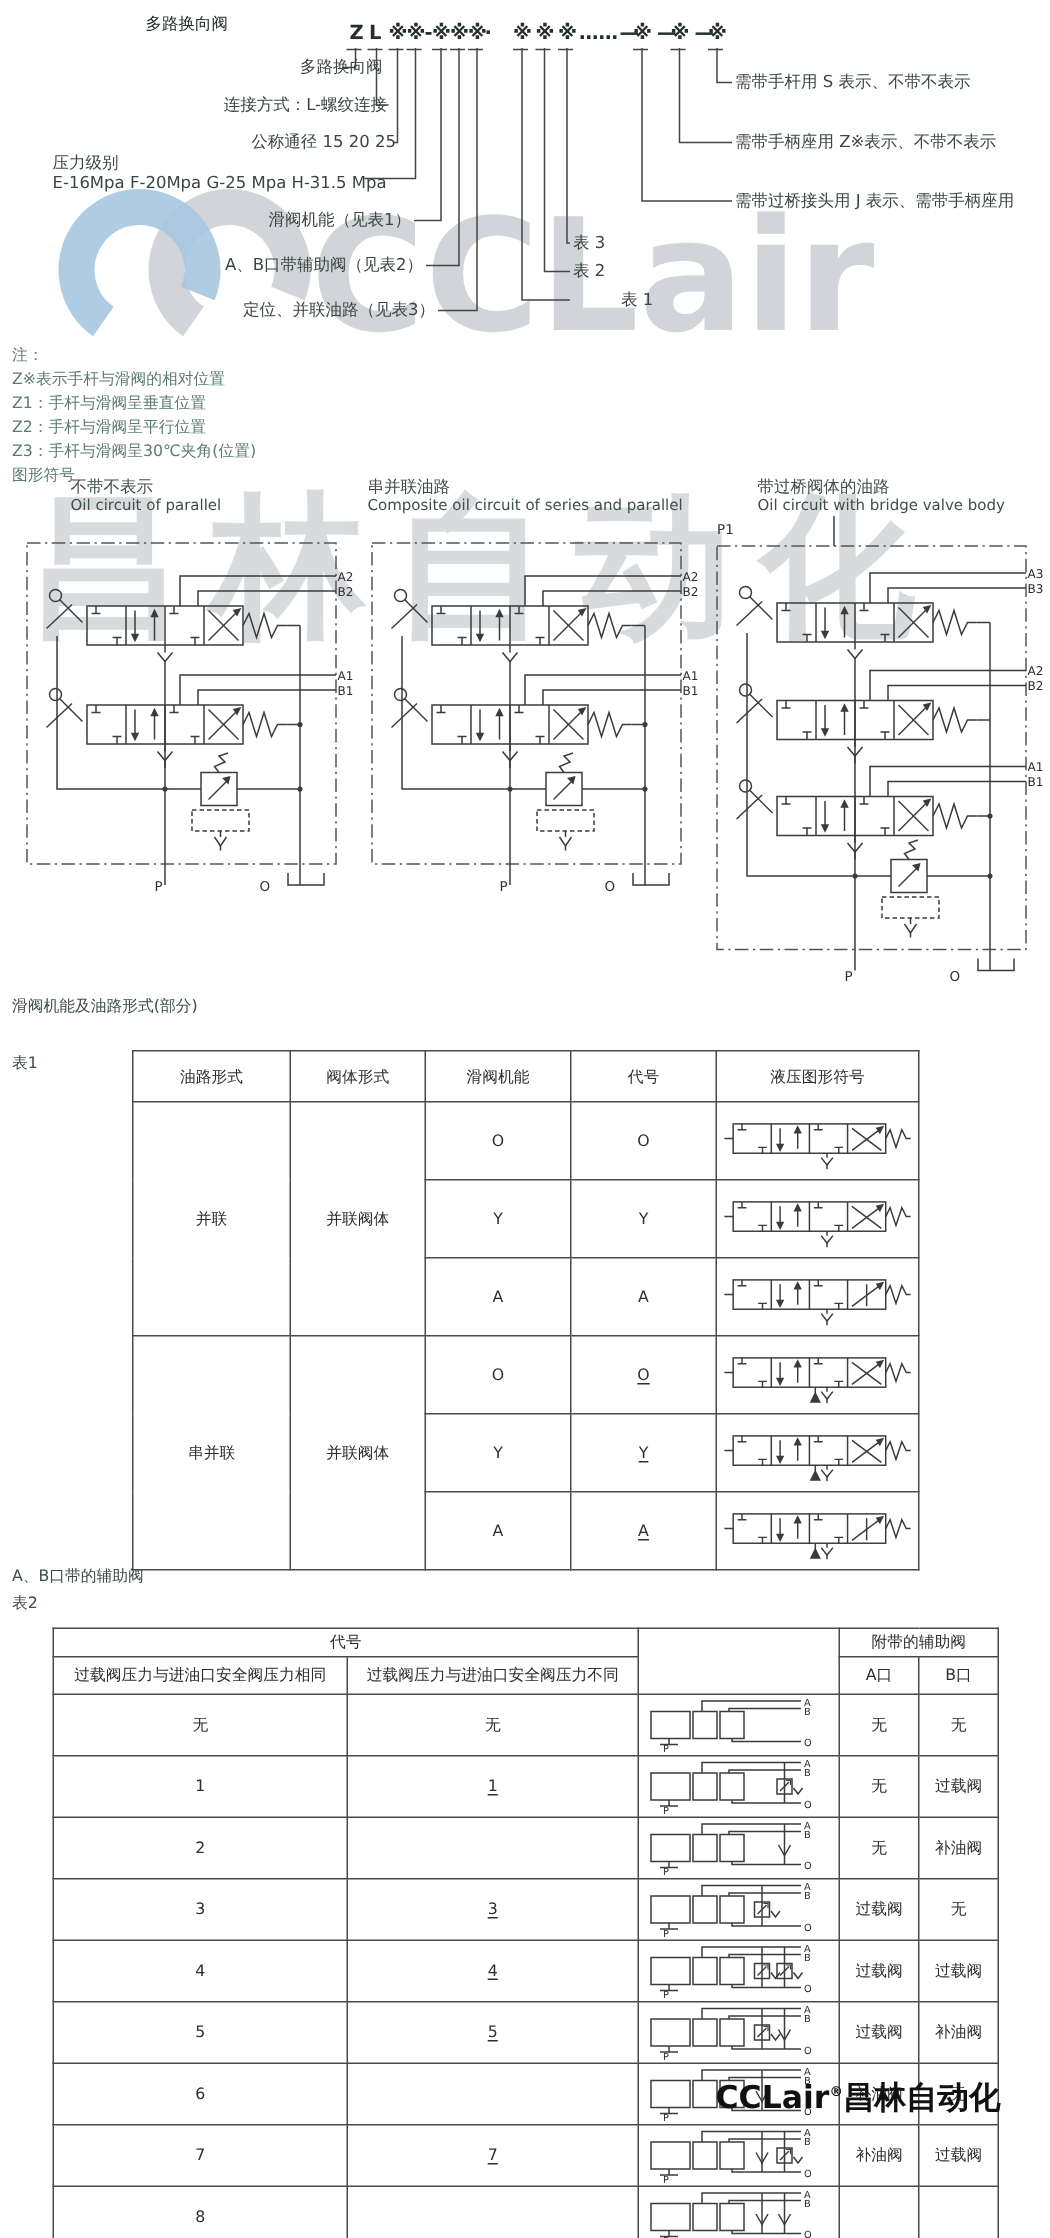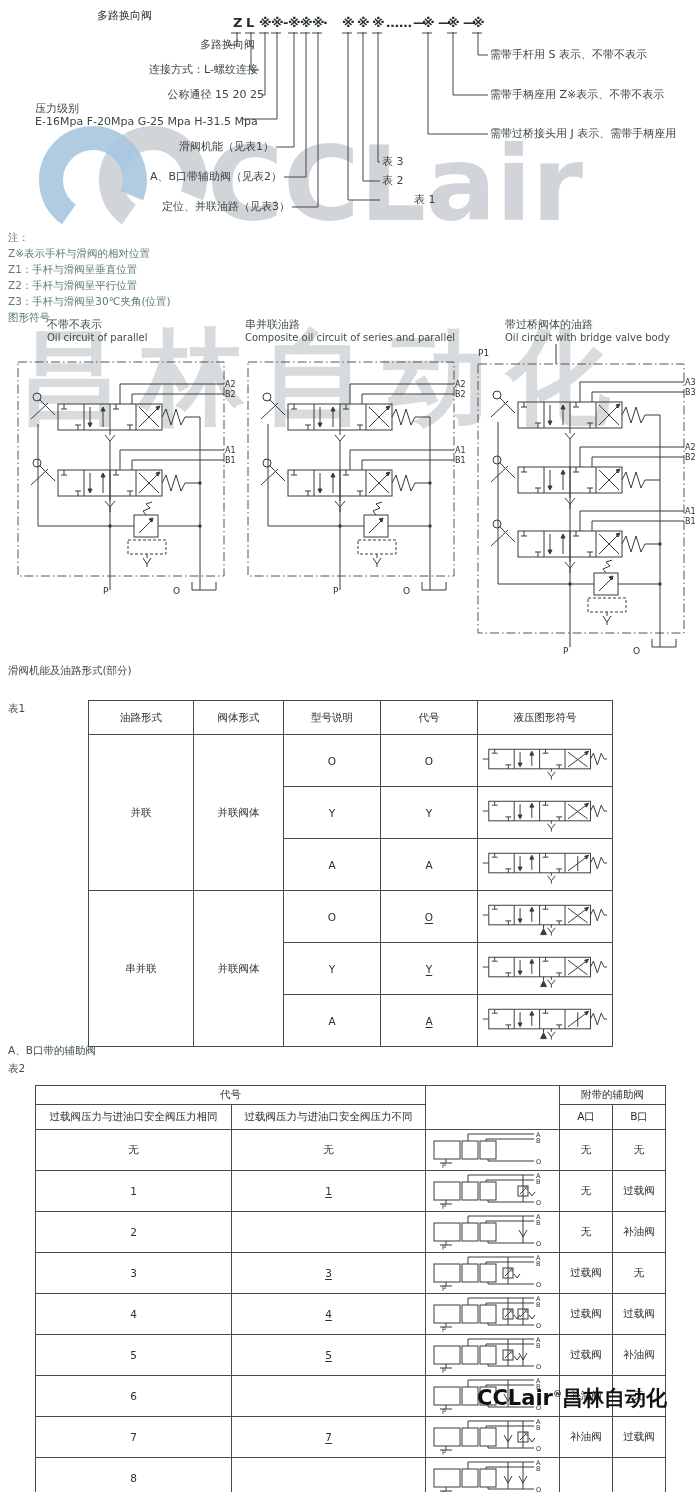--- a/index.html
+++ b/index.html
@@ -407,21 +407,21 @@
           <col style="width:105px">
           <col style="width:90px">
           <col style="width:97px">
           <col style="width:97px">
           <col style="width:135px">
         </colgroup>
         <tbody>
           <tr>
             <th style="height:33px;">油路形式</th>
             <th style="height:33px;">阀体形式</th>
-            <th style="height:33px;">型号说明</th>
+            <th style="height:33px;">滑阀机能</th>
             <th style="height:33px;">代号</th>
             <th style="height:33px;">液压图形符号</th>
           </tr>
           <tr>
             <td rowspan="3">并联</td>
             <td rowspan="3">并联阀体</td>
             <td style="height:51px;">O</td>
             <td><span class="">O</span></td>
             <td>
               <svg width="132" height="40" viewBox="0 0 135 40" style="margin:0 auto">

